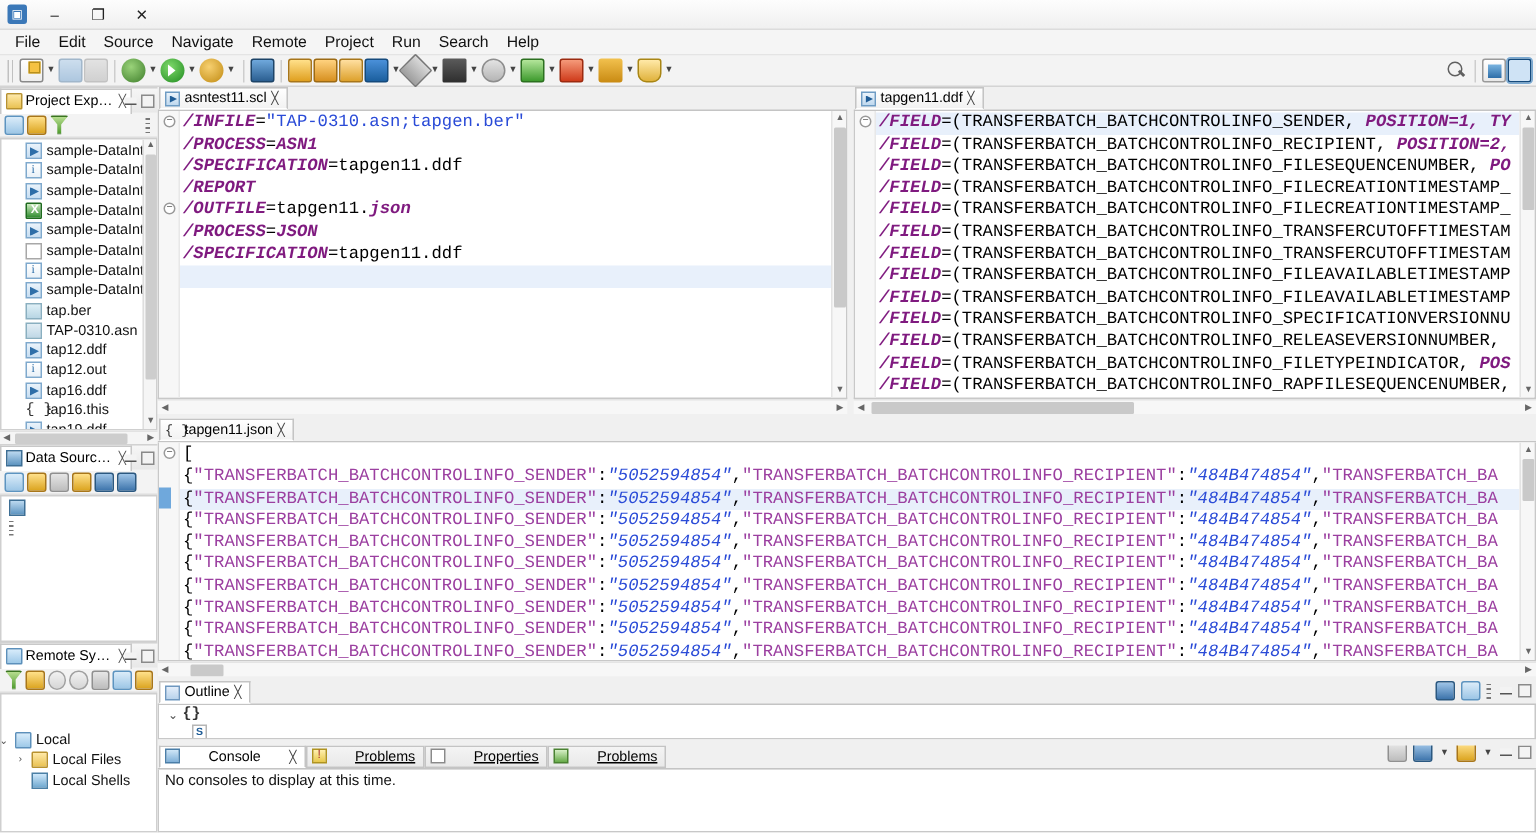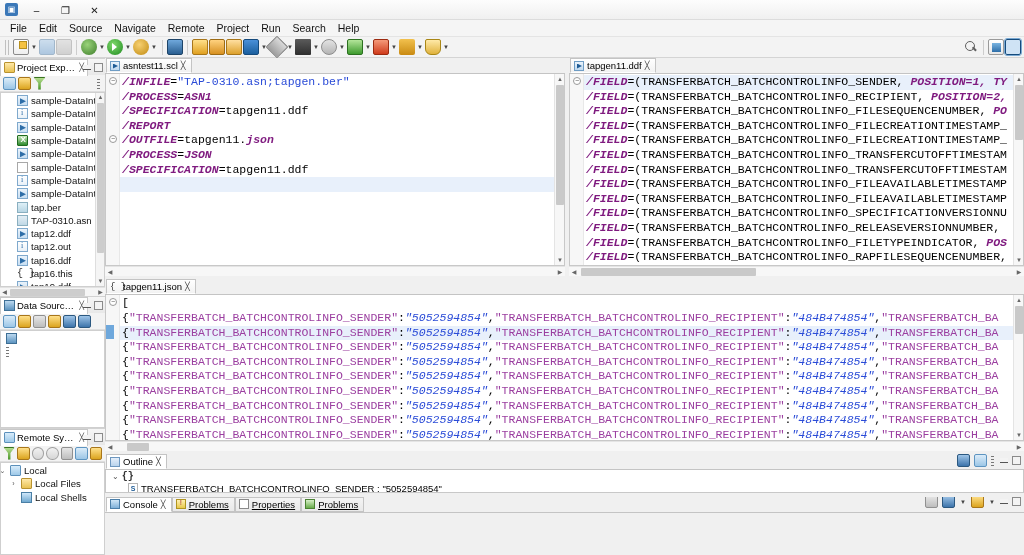--- a/index.html
+++ b/index.html
@@ -238,21 +238,21 @@
   .ov-row{ display:flex; align-items:center; gap:3px; height:12px; padding-left:6px; }
   .ov-row2{ padding-left:22px; }
   .ic-braces{ font-family:"Liberation Mono",monospace; font-size:10px; color:#333; font-weight:bold;}
   .ic-sbadge{ width:10px;height:10px; background:#fff; border:1px solid #b5b5b5;
               font-size:7px; text-align:center; line-height:9px; color:#1f5c96; font-weight:bold;}
 
   
   #consoleView{ height:62px; }
   .cv-tabbar{ height:16px; display:flex; align-items:flex-end; background:#f0f0f0;
               border-bottom:1px solid #c4c4c4; position:relative; padding-left:1px;}
-  .cv-tab{ display:flex; align-items:center; gap:3px; height:15px; padding:0 5px 0 3px;
+  .cv-tab{ display:flex; align-items:center; gap:19px; height:15px; padding:0 5px 0 3px;
            border:1px solid #c4c4c4; border-bottom:1px solid #fff; background:#fff;
            font-size:9.5px; white-space:nowrap; }
   .cv-tab.inactive{ background:linear-gradient(#f4f4f4,#e9e9e9); border-bottom:1px solid #c4c4c4;text-decoration:underline; }
   .cv-btns{ position:absolute; right:3px; bottom:2px; display:flex; gap:4px; align-items:center;}
   .cv-body{ flex:1; background:#fff; border:1px solid #c8c8c8; border-top:none;
             font-size:10px; padding:2px 4px; color:#111; }
 
   .ic-console{ width:10px;height:10px; background:linear-gradient(#cfe6f7,#7fb0d8);
                border:1px solid #4b7ea8;}
   .ic-problems{ width:10px;height:10px; background:linear-gradient(#fff0b0,#e8c84a);
@@ -476,21 +476,21 @@
         <span class="vt-ico vi-filter"></span>
         <span class="vt-ico vi-link"></span>
         <span class="vt-ico vi-arrow"></span>
         <span class="vt-ico vi-arrow"></span>
         <span class="vt-ico vi-gray"></span>
         <span class="vt-ico vi-collapse"></span>
         <span class="vt-ico vi-link"></span>
       </div>
       <div class="tree">
         <div class="tree-inner" id="rsList">
-            <div class="trow" style="padding-left: 8px;">
+            <div class="trow" style="padding-left: 8px; margin-top: 23px;">
               <span class="twisty">⌄</span>
               <span class="fico f-local"></span>
               <span>Local</span>
             </div>
             <div class="trow" style="padding-left: 19px;">
               <span class="twisty">›</span>
               <span class="fico f-folder"></span>
               <span>Local Files</span>
             </div>
             <div class="trow" style="padding-left: 19px;">
@@ -608,21 +608,20 @@
           <span class="mini-btn"></span>
         </div>
       </div>
       <div class="ov-body">
         <div class="ov-row">
           <span style="font-size:8px;color:#555;">⌄</span>
           <span class="ic-braces">{}</span>
         </div>
         <div class="ov-row ov-row2">
           <span class="ic-sbadge">S</span>
-          <span>TRANSFERBATCH_BATCHCONTROLINFO_SENDER : "5052594854"</span>
         </div>
       </div>
     </div>
 
     <div class="hsplit"></div>
 
     <div class="editor" id="consoleView">
       <div class="cv-tabbar">
         <div class="cv-tab">
           <span class="ic-console"></span>
@@ -644,16 +643,19 @@
         <div class="cv-btns">
           <span class="vt-ico vi-gray"></span>
           <span class="vt-ico vi-sql"></span>
           <span class="tb-arrow">▼</span>
           <span class="vt-ico vi-link"></span>
           <span class="tb-arrow">▼</span>
           <span class="mini-btn min"></span>
           <span class="mini-btn"></span>
         </div>
       </div>
+      <div class="cv-body">
+        <span>No consoles to display at this time.</span>
+      </div>
     </div>
 
   </div>
 </div>
 
 </body></html>

